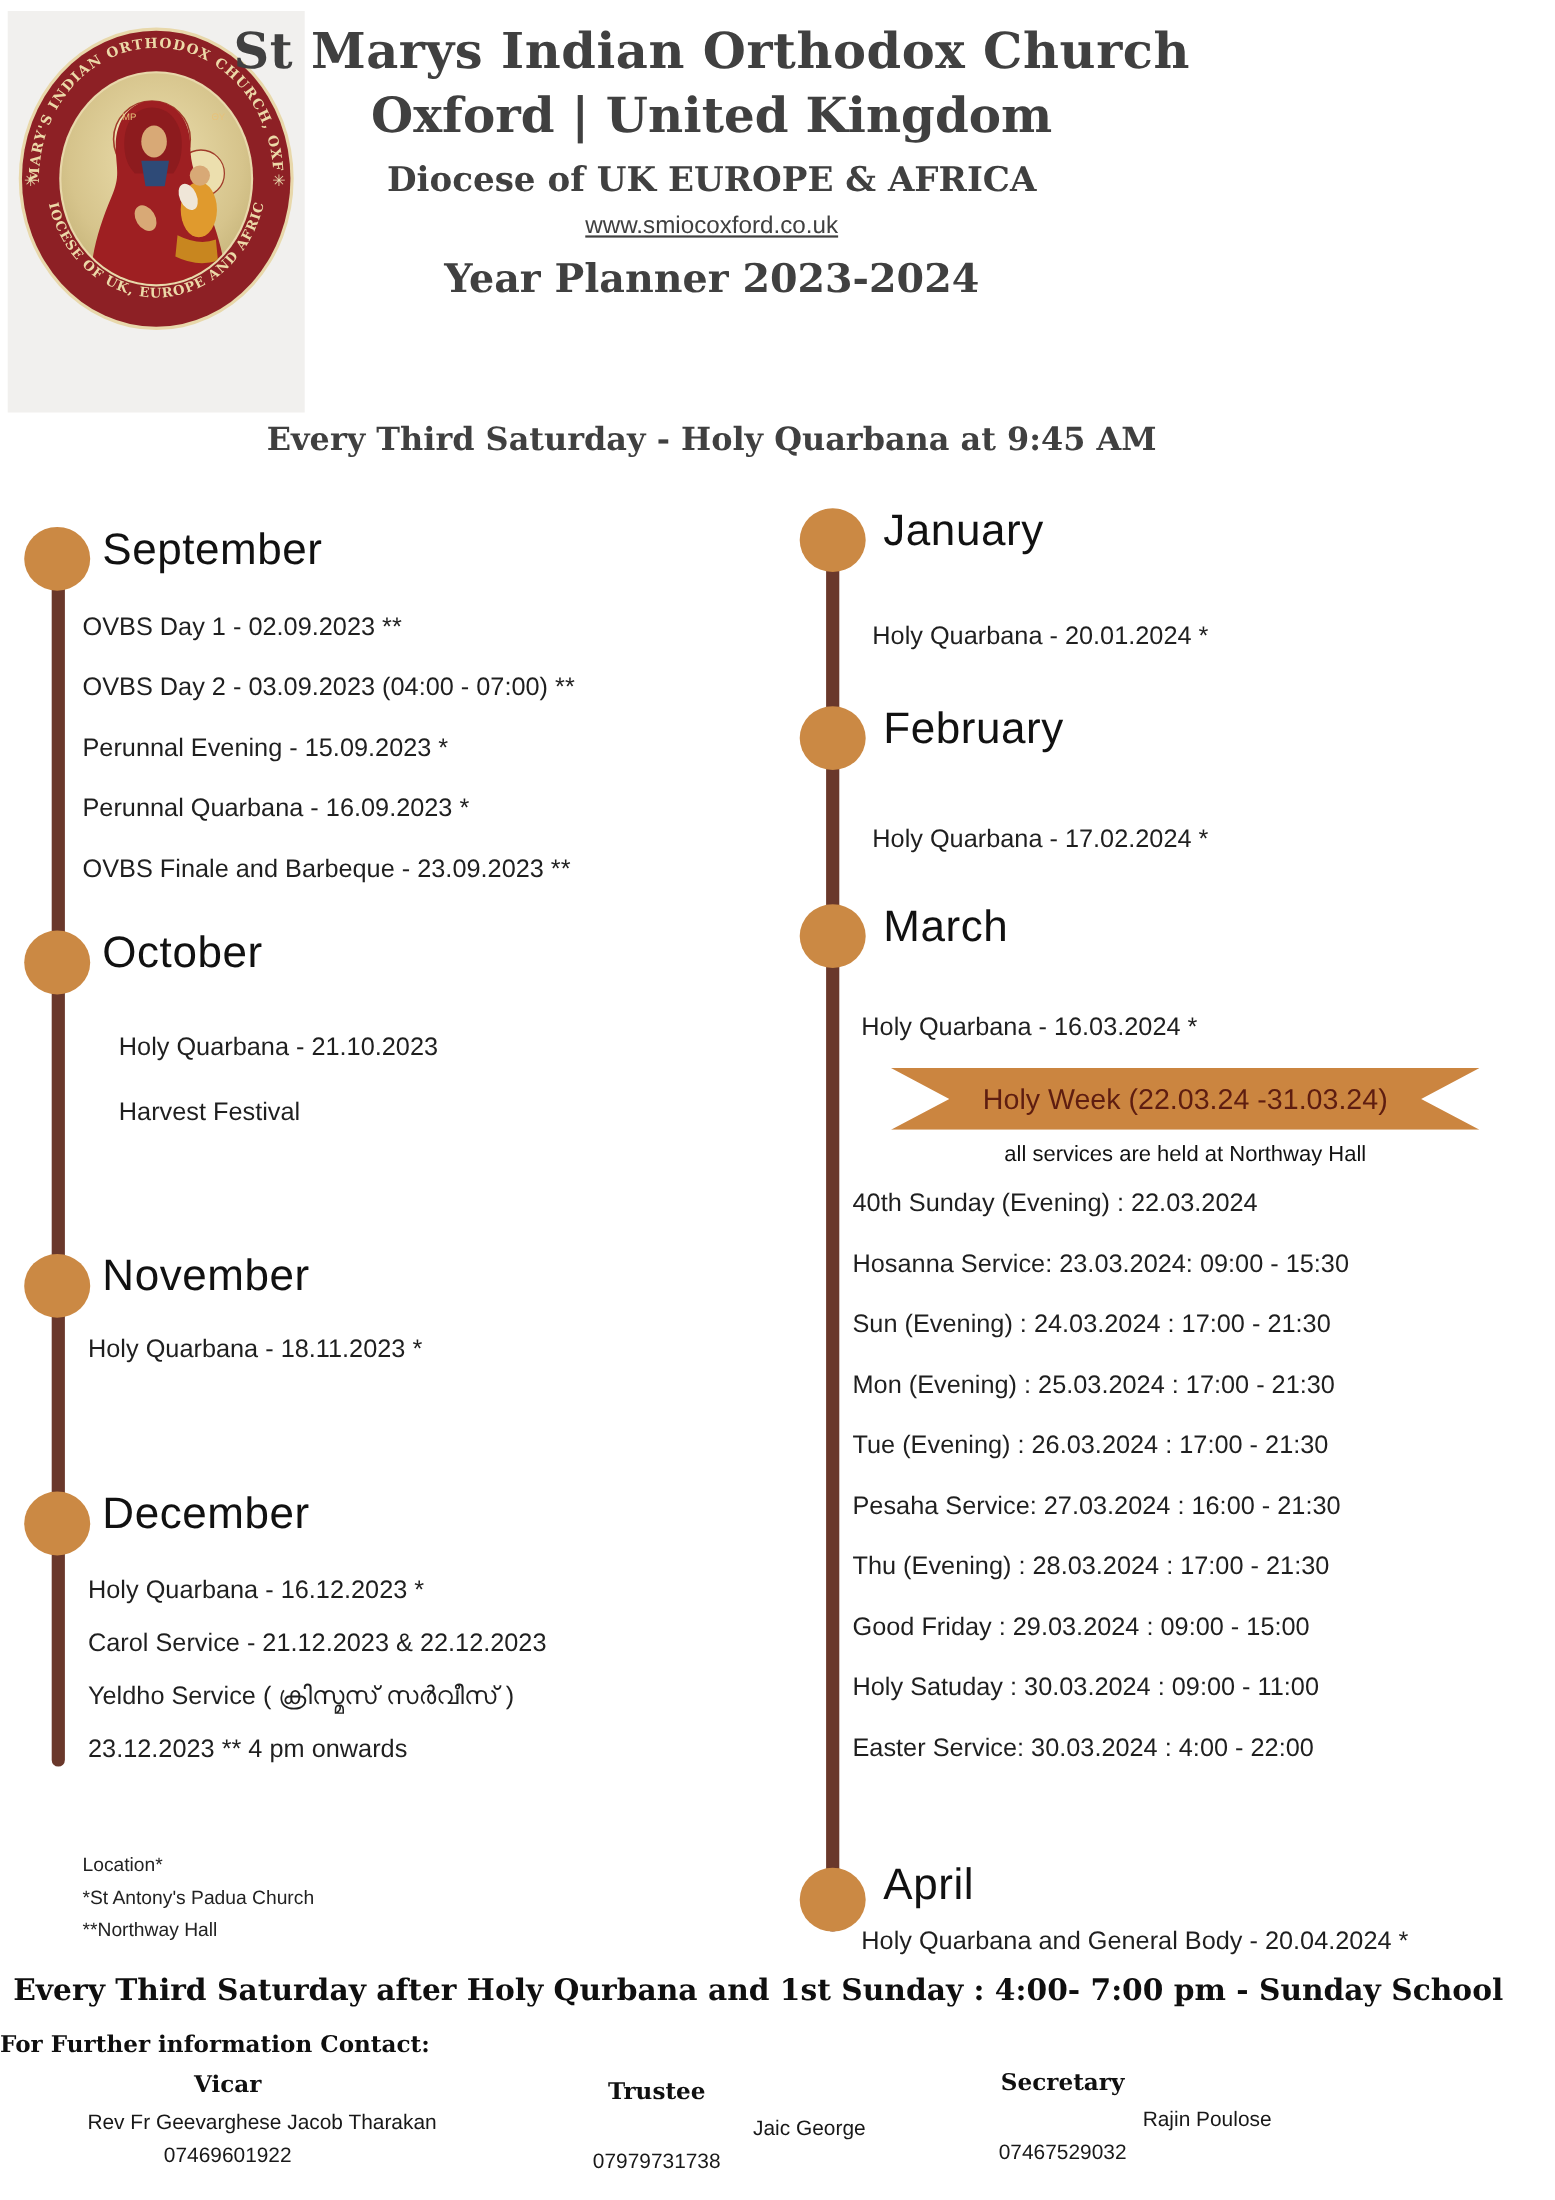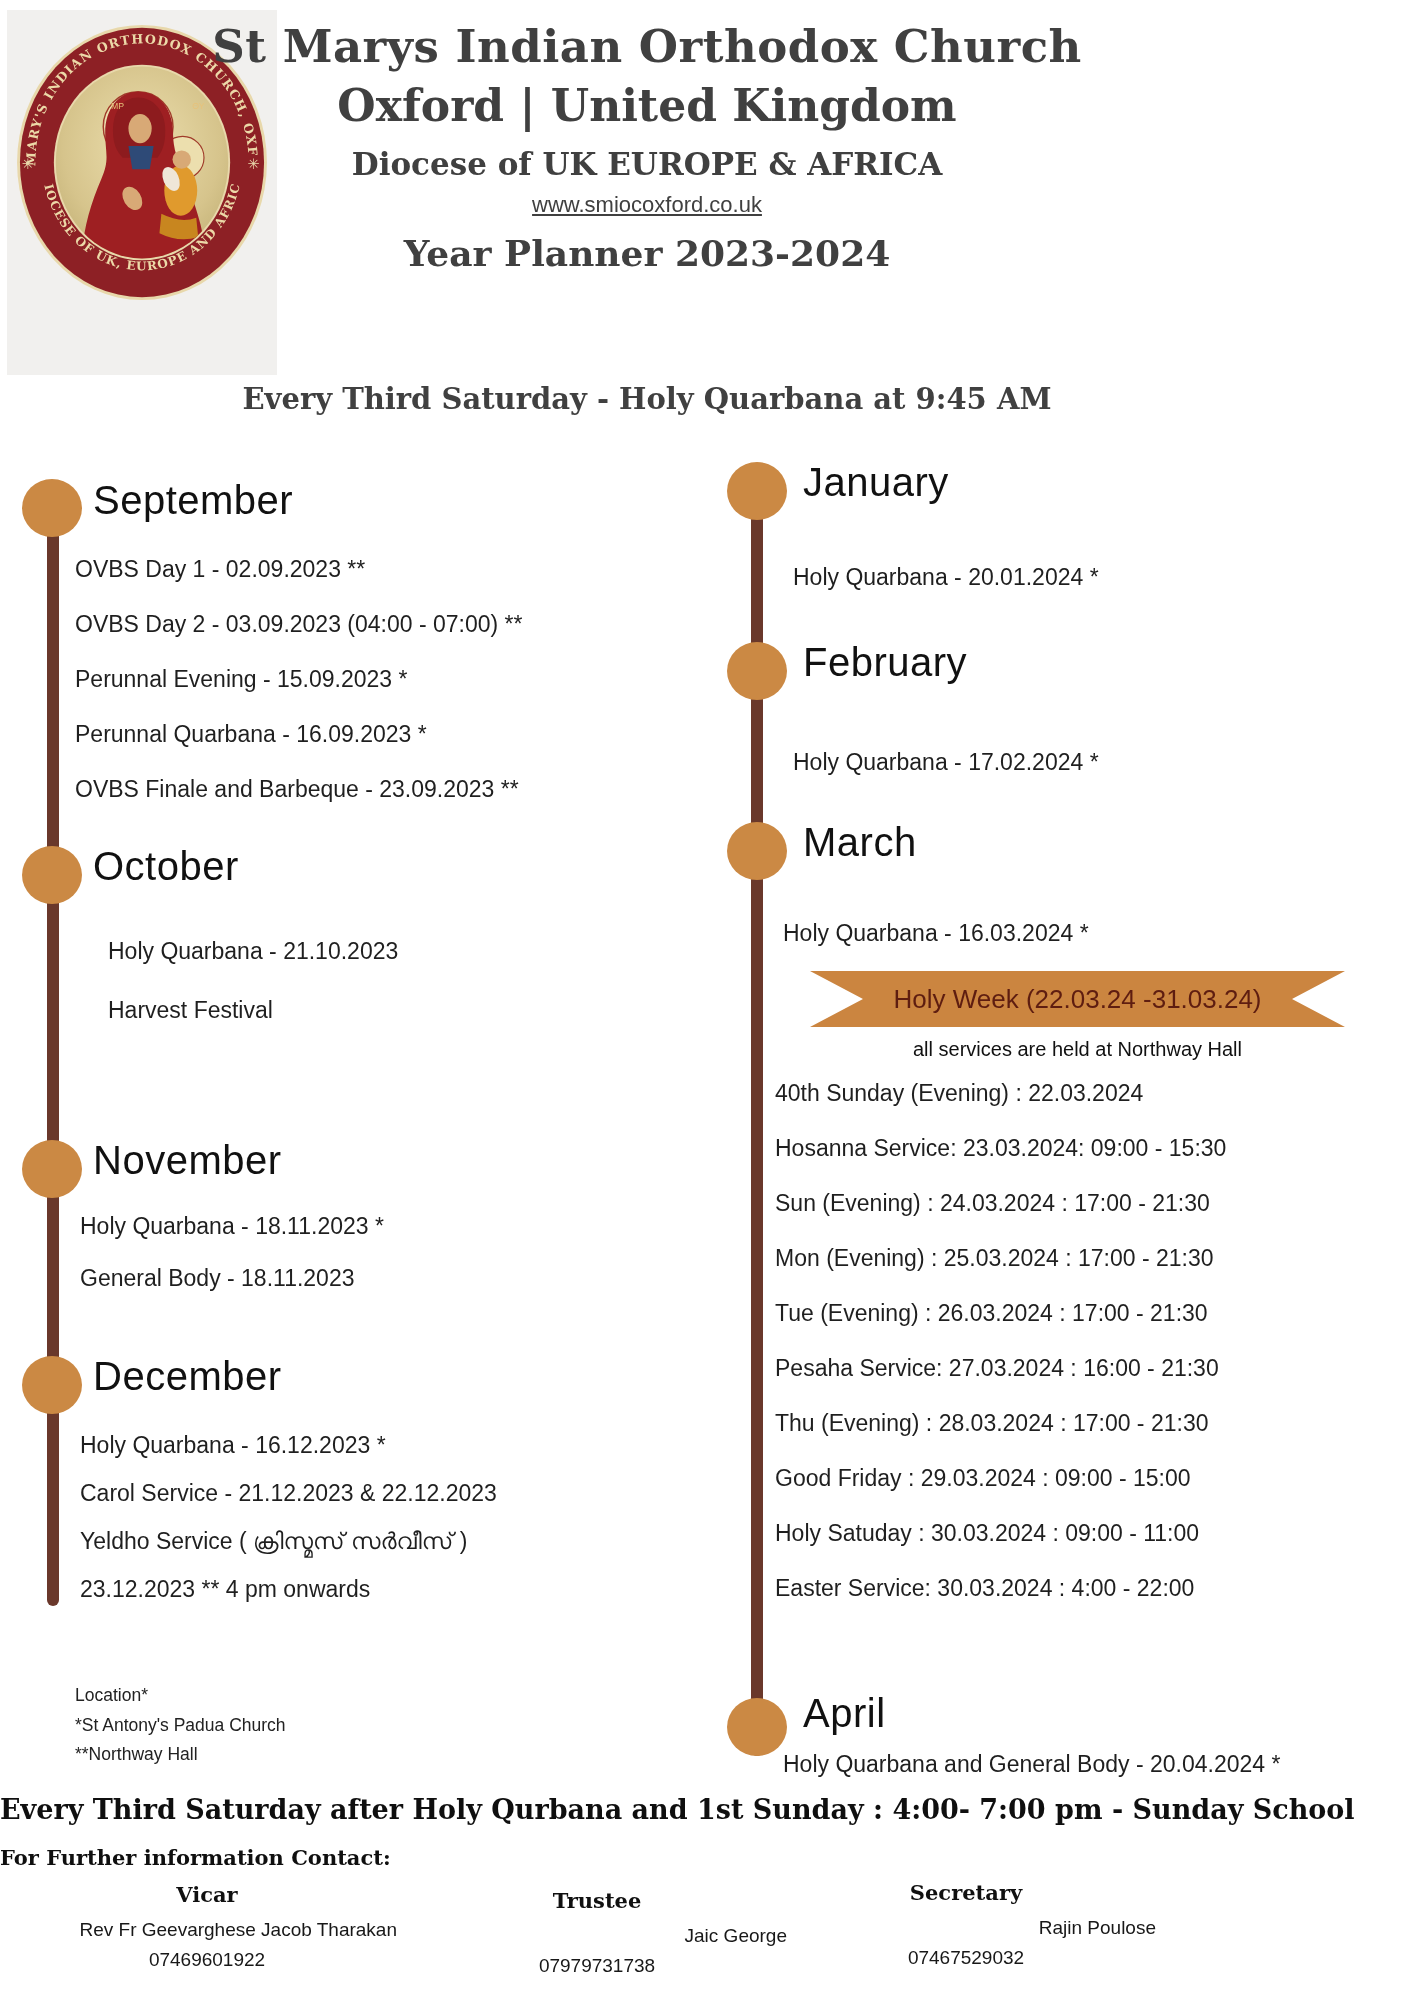--- a/index.html
+++ b/index.html
@@ -44,21 +44,21 @@
 
   
   .ribbon{left:810px;top:971px;width:535px;height:56px;}
   .ribbon svg{position:absolute;left:0;top:0;}
   .ribbon-label{position:absolute;left:0;top:0;width:535px;height:56px;line-height:56px;
                 text-align:center;font-size:26px;color:var(--ribbon-text);}
   .ribbon-note{left:810px;top:1038px;width:535px;text-align:center;font-size:20px;color:#111;}
 
   
   .location{left:75px;top:1681px;font-size:17.5px;line-height:29.5px;color:#222;}
-  .sunday{top:1794px;left:0;width:1294px;text-align:center;font-size:27px;font-weight:700;color:#0f0f0f;}
+  .sunday{top:1794px;left:12px;width:1294px;text-align:center;font-size:27px;font-weight:700;color:#0f0f0f;}
   .contact-heading{top:1845px;left:0;width:1188px;text-align:left;font-size:21px;font-weight:700;color:#0f0f0f;}
   .ccol{width:380px;text-align:center;}
   .ccol .role{font-size:21px;font-weight:600;color:#101010;}
   .ccol .cname{font-size:19px;margin-top:12px;color:#181818;text-align:right;}
   .ccol .cphone{font-size:19px;margin-top:8px;color:#181818;}
   .col-vicar{left:17px;top:1882px;}
   .col-trustee{left:407px;top:1888px;}
   .col-secretary{left:776px;top:1880px;}
 </style>
 </head>
@@ -143,21 +143,20 @@
 
   <div class="abs month mh-l nowrap" style="top:844px">October</div>
   <div class="abs events ev-oct">
     <div>Holy Quarbana - 21.10.2023</div>
     <div>Harvest Festival</div>
   </div>
 
   <div class="abs month mh-l nowrap" style="top:1138px">November</div>
   <div class="abs events ev-nov">
     <div>Holy Quarbana - 18.11.2023 *</div>
-    <div>General Body -  18.11.2023</div>
   </div>
 
   <div class="abs month mh-l nowrap" style="top:1354px">December</div>
   <div class="abs events ev-dec">
     <div>Holy Quarbana - 16.12.2023 *</div>
     <div>Carol Service - 21.12.2023 &amp; 22.12.2023</div>
     <div>Yeldho Service ( ക്രിസ്മസ് സർവീസ് )</div>
     <div>23.12.2023 ** 4 pm onwards</div>
   </div>
 

